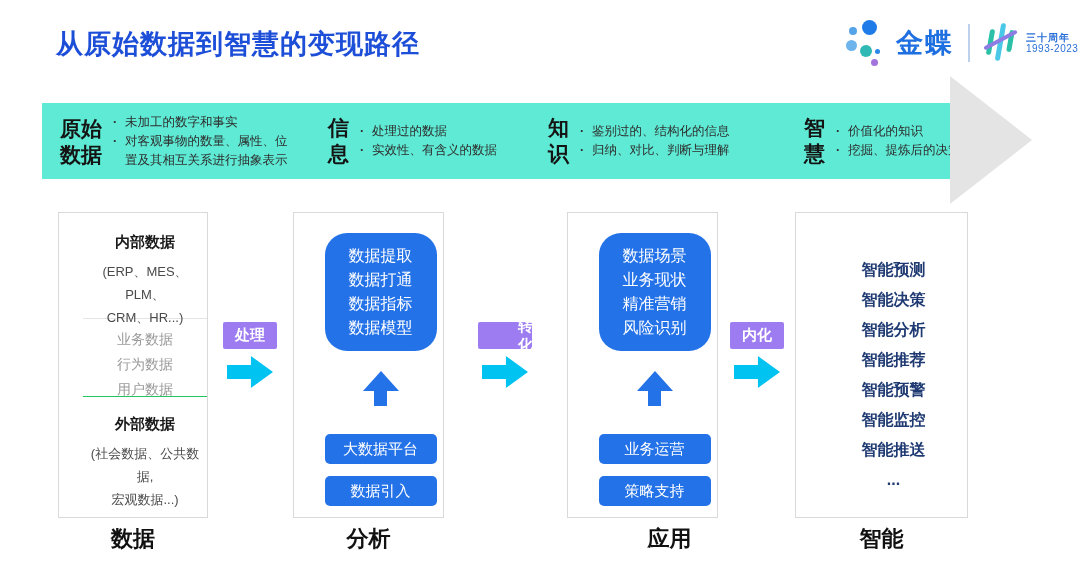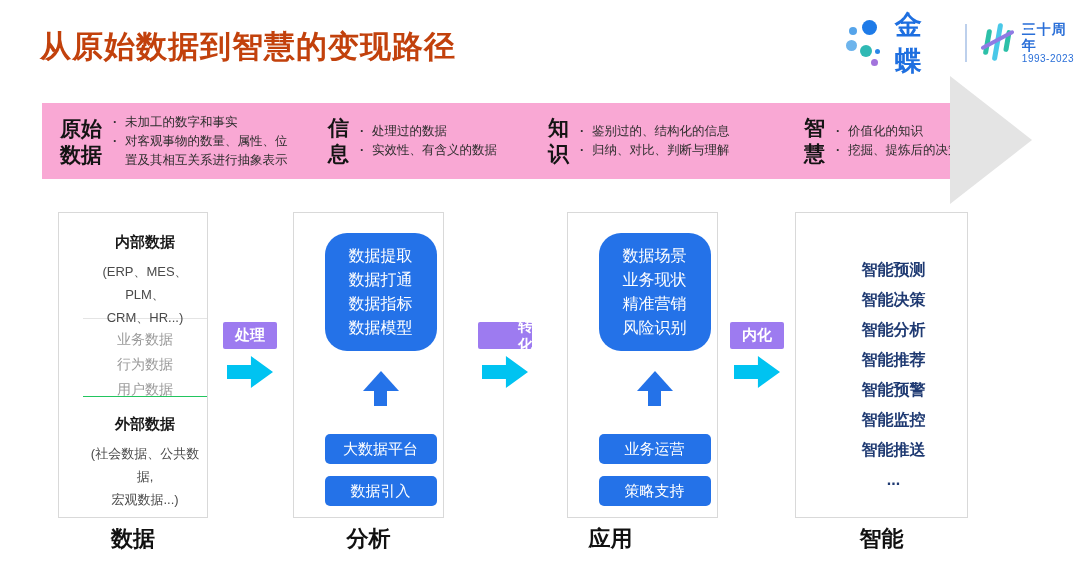--- a/index.html
+++ b/index.html
@@ -1,46 +1,46 @@
 <!DOCTYPE html>
 <html><head>
 <meta charset="utf-8">
 <style>
   * { margin:0; padding:0; box-sizing:border-box; }
   html,body { background:#fff; }
   body { font-family:"Liberation Sans","DejaVu Sans",sans-serif; }
   .page { position:relative; width:1080px; height:562px; background:#fff; overflow:hidden; }
 
   
-  .page-title { position:absolute; left:40px; top:26px; font-size:31px; font-weight:800; color:#c2410c; letter-spacing:1px; }
+  .page-title { position:absolute; left:56px; top:26px; font-size:27px; font-weight:800; color:#1d4ed8; letter-spacing:1px; }
 
   
   .logo { position:absolute; left:846px; top:16px; height:54px; display:flex; align-items:center; }
   .dots { position:relative; width:44px; height:52px; }
   .dot { position:absolute; border-radius:50%; }
   .d1 { left:16px; top:3px;  width:15px; height:15px; background:#1e7be8; }
   .d2 { left:3px;  top:10px; width:8px;  height:8px;  background:#55a4ea; }
   .d3 { left:0px;  top:23px; width:11px; height:11px; background:#6db4ec; }
   .d4 { left:14px; top:28px; width:12px; height:12px; background:#2fb9b4; }
   .d5 { left:29px; top:32px; width:5px;  height:5px;  background:#2a87e8; }
   .d6 { left:25px; top:42px; width:7px;  height:7px;  background:#a273dc; }
   .brand { font-size:27px; font-weight:800; color:#1e6fe0; margin-left:6px; letter-spacing:2px; }
   .logo-divider { width:2px; height:38px; background:#bdd0ec; margin:0 14px; }
   .mark { position:relative; width:34px; height:44px; }
   .mark i { position:absolute; display:block; border-radius:3px; }
   .m1 { left:4px;  top:8px; width:5px; height:26px; background:#2cc0a8; transform:rotate(10deg); }
   .m2 { left:14px; top:2px; width:5px; height:38px; background:#49c8e8; transform:rotate(10deg); }
   .m3 { left:24px; top:9px; width:5px; height:22px; background:#2cc0a8; transform:rotate(10deg); }
   .m4 { left:-2px; top:17px; width:37px; height:4px; background:#8f7be4; transform:rotate(-28deg); }
   .ann { margin-left:8px; display:flex; flex-direction:column; line-height:1.15; }
-  .ann-title { font-size:14px; font-weight:700; color:#2a6fd8; letter-spacing:1px; }
+  .ann-title { font-size:10px; font-weight:700; color:#2a6fd8; letter-spacing:1px; }
   .ann-years { font-size:10px; color:#2a6fd8; letter-spacing:0.5px; }
 
   
-  .band-body { position:absolute; left:42px; top:103px; width:908px; height:76px; background:#f9a8d4; }
+  .band-body { position:absolute; left:42px; top:103px; width:908px; height:76px; background:#5eead4; }
   .band-head { position:absolute; left:950px; top:76px; width:0; height:0;
                border-top:64px solid transparent; border-bottom:64px solid transparent; border-left:82px solid #e4e4e4; }
   .stage { position:absolute; top:50%; transform:translateY(-50%); display:flex; align-items:center; gap:9px; }
   .stage-title { font-size:21px; font-weight:800; color:#141414; line-height:26px; white-space:pre-line; }
   .stage-bullets { list-style:none; }
   .stage-bullets li { font-size:12.5px; color:#2e2e2e; line-height:19px; position:relative; padding-left:14px; }
   .stage-bullets li::before { content:"·"; position:absolute; left:2px; top:0; color:#2e2e2e; font-weight:700; }
   .s1 { left:18px; } .s1 .stage-bullets { width:182px; }
   .s2 { left:286px; } .s2 .stage-bullets { width:168px; }
   .s3 { left:506px; } .s3 .stage-bullets { width:172px; }
@@ -80,21 +80,21 @@
   .conn-arrow { position:absolute; top:356px; width:46px; height:32px; background:#00c3f1;
                 clip-path:polygon(0% 28%, 52% 28%, 52% 0%, 100% 50%, 52% 100%, 52% 72%, 0% 72%); }
   .cl1 { left:223px;text-align:right; } .ca1 { left:227px; }
   .cl2 { left:478px;padding-left:41px; } .ca2 { left:482px; }
   .cl3 { left:730px; } .ca3 { left:734px; }
 
   
   .col-footer { position:absolute; top:524px; font-size:22px; font-weight:800; color:#111; text-align:center; }
   .f1 { left:58px;  width:150px; }
   .f2 { left:293px; width:151px; }
-  .f3 { left:535px; width:151px; }
+  .f3 { left:594px; width:151px; }
   .f4 { left:795px; width:173px; }
 </style>
 </head>
 <body>
 
 <div class="page">
 
   <div class="page-title">从原始数据到智慧的变现路径</div>
 
   <div class="logo">

